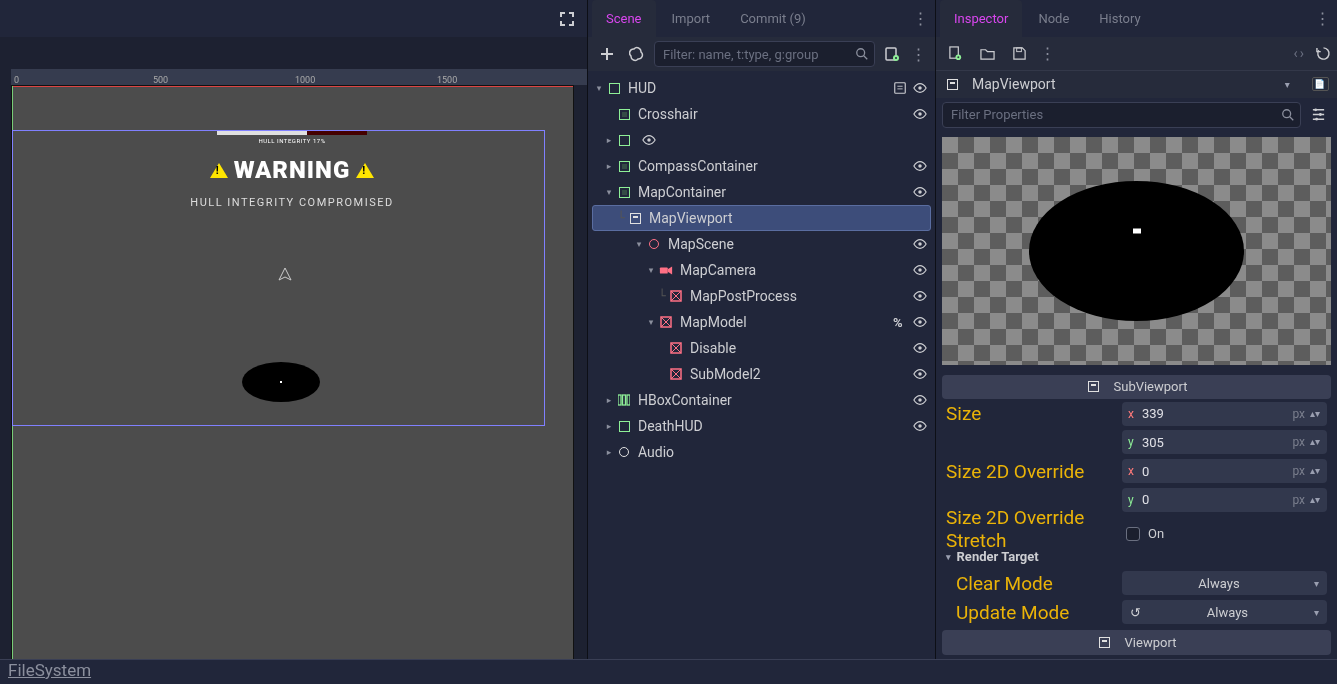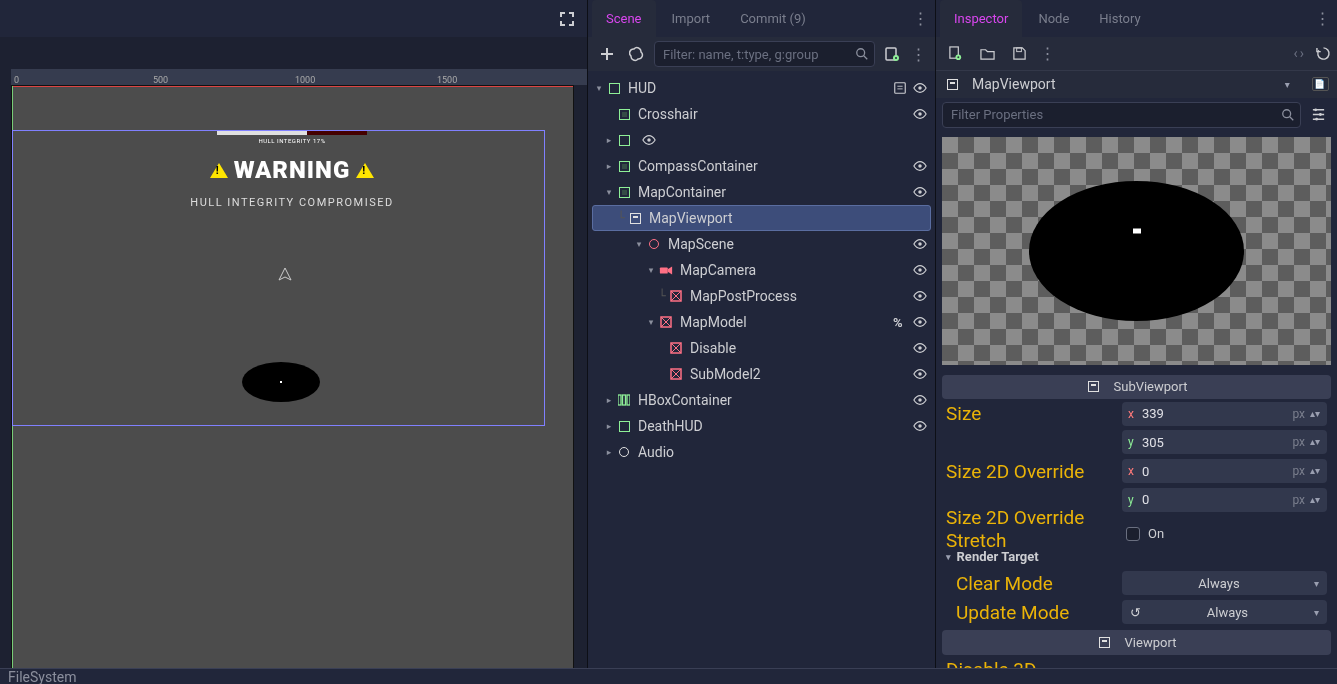--- a/index.html
+++ b/index.html
@@ -90,21 +90,21 @@
   .checkbox-field { flex:1; height:24px; display:flex; align-items:flex-end; gap:8px; padding-left:4px;}
   .chk { width:14px;height:14px; border:1.5px solid #6a6f80; border-radius:3px; background:#1b1f2e;}
   .dropdown-field { flex:1; height:24px; background:#32384d; border-radius:4px; display:flex;align-items:center; padding:0 8px; gap:6px;}
   .dropdown-field .val { flex:1; text-align:center; }
   .chev-down { font-size:10px; color:#9a9fb0; }
   .group-hdr { height:26px; display:flex;align-items:center; padding:0 10px; gap:6px; font-weight:bold; color:#e0e0e6; cursor:pointer;}
   .group-hdr .exp { font-size:9px; color:#9a9fb0; }
   .nav-arrows { display:flex; gap:2px; align-items:center; margin-left:auto;}
   .nav-arrows span { color:#6a6f80; font-size:14px; cursor:pointer;}
   svg { display:block; }
-  .bottom-strip { position:absolute; bottom:0; left:0; right:0; height:16px; background:#21263a; border-top:1px solid #3a3f55; font-size:14px; padding-left:8px; color:#8b8f9d;}
+  .bottom-strip { position:absolute; bottom:0; left:0; right:0; height:25px; background:#21263a; border-top:1px solid #3a3f55; font-size:17px; padding-left:8px; color:#8b8f9d;text-decoration:underline;}
 </style>
 </head>
 <body>
 
 <div class="viewport-panel">
   <div class="viewport-header">
     <div class="fullscreen-btn">
       <svg width="16" height="16" viewBox="0 0 16 16">
           <path d="M1 1h5v2H3v3H1V1zm14 0v5h-2V3h-3V1h5zM1 15v-5h2v3h3v2H1zm14 0h-5v-2h3v-3h2v5z" fill="#cdced2"></path>
         </svg>

